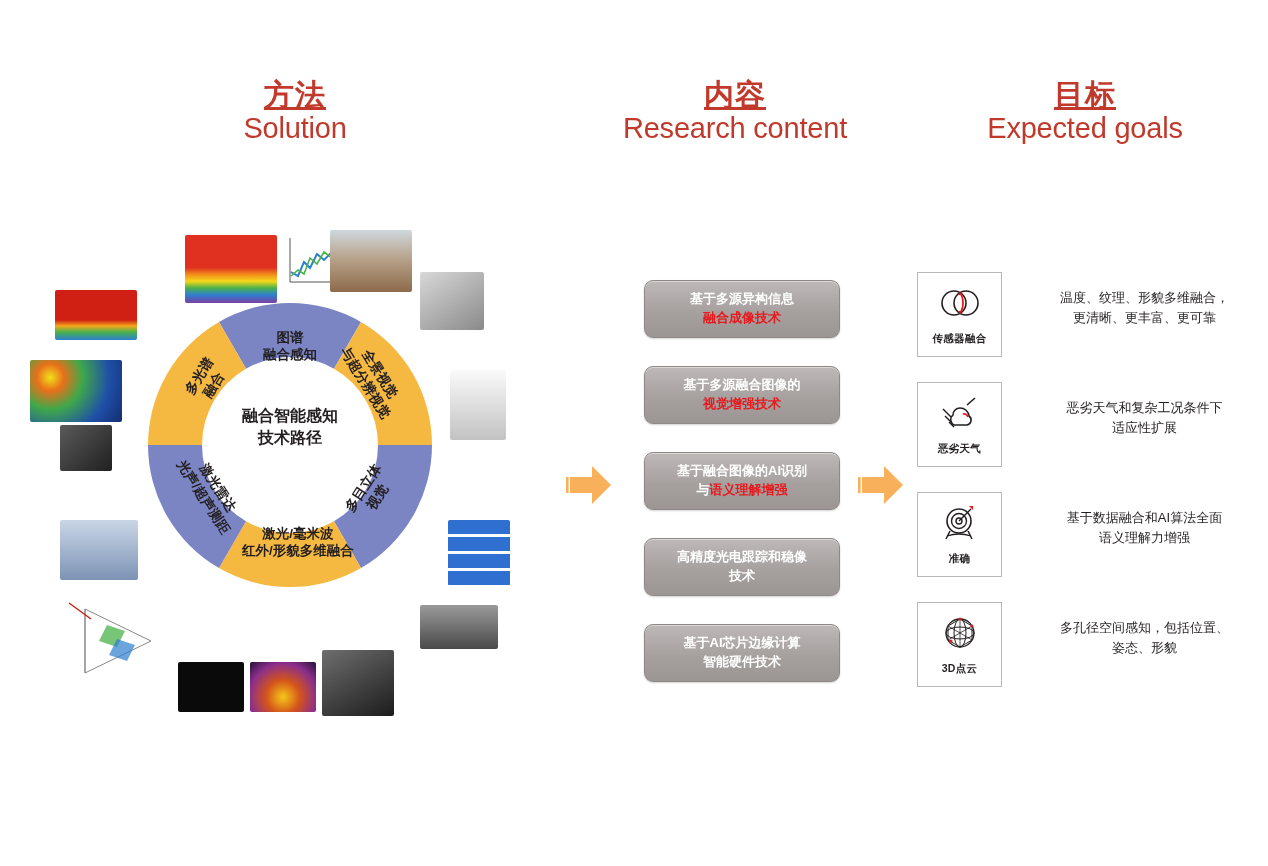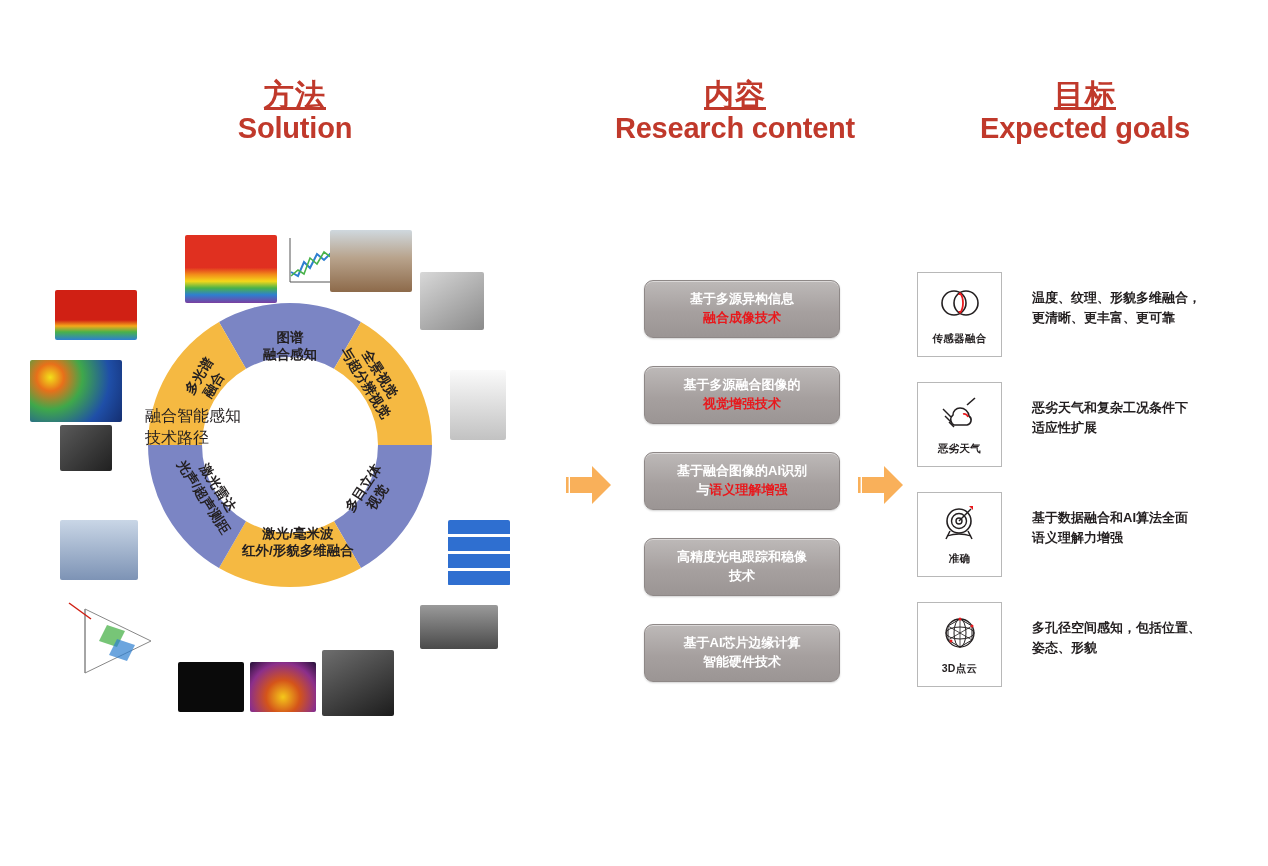--- a/index.html
+++ b/index.html
@@ -11,39 +11,39 @@
   }
   #root { position: relative; width: 1268px; height: 866px; }
 
   
   .col-header { position: absolute; text-align: center; color: #c0392b; }
   .col-header .cn {
     font-size: 30px; font-weight: bold; line-height: 1.12;
     letter-spacing: 1px; color: #c0392b; text-decoration: underline;
   }
   .col-header .en {
-    font-size: 29px; font-weight: bold; line-height: 1.15;
+    font-size: 29px; font-weight: normal; line-height: 1.15;
     color: #c0392b; letter-spacing: -0.2px;
   }
   #hdr-solution { left: 160px; top: 78px; width: 270px; }
   #hdr-content  { left: 600px; top: 78px; width: 270px; }
   #hdr-goals    { left: 935px; top: 78px; width: 300px; }
 
   
   #wheel-area { position: absolute; left: 0px; top: 210px; width: 520px; height: 530px; }
   #donut { position: absolute; left: 145px; top: 90px; width: 290px; height: 290px; }
   #donut svg { display: block; }
   .seg-label {
     position: absolute; text-align: center; color: #231f20;
     font-weight: bold; font-size: 13.5px; line-height: 1.25;
     white-space: nowrap; pointer-events: none;
   }
   #center-label {
     position: absolute; left: 145px; top: 195px; width: 290px;
-    text-align: left; font-size: 16px; font-weight: normal;
+    text-align: center; font-size: 16px; font-weight: bold;
     color: #231f20; line-height: 1.35;
   }
 
   
   .thumb { position: absolute; border-radius: 2px; overflow: hidden; }
   .thumb canvas, .thumb .gfx { display:block; width:100%; height:100%; }
 
   
   .arrow { position: absolute; width: 48px; height: 46px; }
 
@@ -71,22 +71,22 @@
     display: flex; flex-direction: column;
     align-items: center; justify-content: center;
   }
   .icon-card .glyph { width: 46px; height: 40px; display:block; }
   .icon-card .cap {
     margin-top: 9px; font-size: 10.5px; font-weight: bold;
     color: #231f20; letter-spacing: .3px;
   }
   .goal-text {
     position: absolute; left: 115px; top: 16px; width: 225px;
-    font-size: 13px; font-weight: bold; color: #231f20;
-    line-height: 1.55; text-align: left;
+    font-size: 13px; font-weight: normal; color: #231f20;
+    line-height: 1.55; text-align: center;
   }
 </style>
 </head>
 <body>
 
 <div id="root">
 
   <div class="col-header" id="hdr-solution">
     <div class="cn">方法</div>
     <div class="en">Solution</div>

